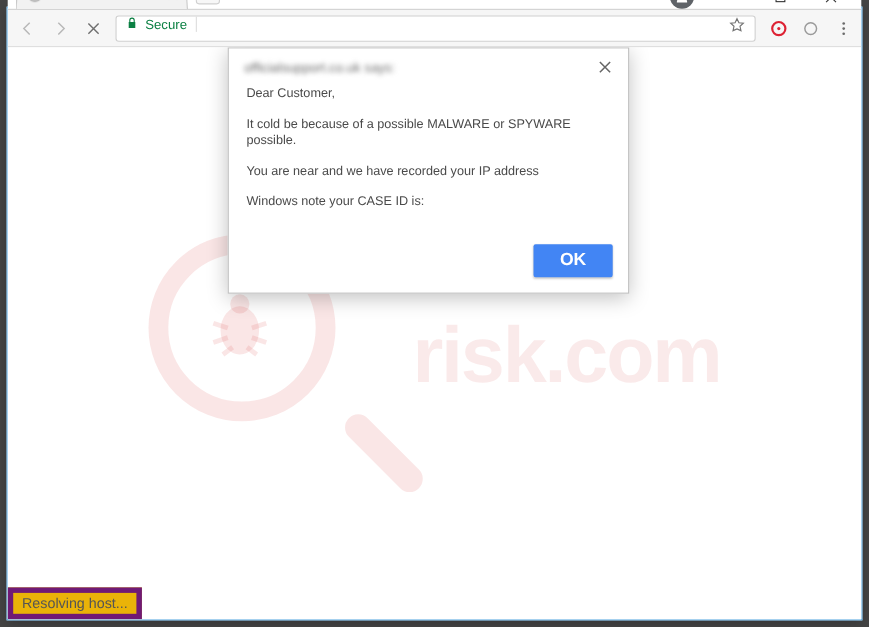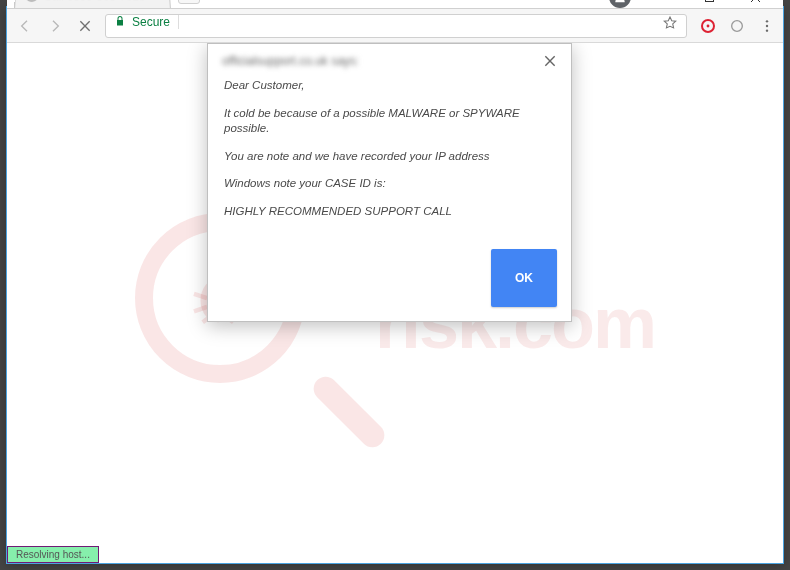--- a/index.html
+++ b/index.html
@@ -120,34 +120,34 @@
     box-shadow: 0 4px 18px rgba(0,0,0,.25);
     font-size: 11.5px;
     color:#555;
   }
   .dialog-header {
     padding: 10px 14px 4px;
     display:flex; align-items:flex-start; justify-content:space-between;
   }
   .dialog-origin { color:#6b6b6b; filter: blur(2.4px); font-size:12px; }
   .dialog-close { width:14px;height:14px; color:#666; }
-  .dialog-body { padding: 6px 16px 10px; font-style: italic; }
+  .dialog-body { padding: 6px 16px 10px; }
   .dialog-body p { margin-bottom: 12px; line-height: 1.35; color:#4a4a4a; }
   .dialog-footer { padding: 8px 14px 14px; display:flex; justify-content:flex-end; }
   .ok-btn {
     background:#4285f4; color:#fff; border:none;
-    font-size:12px; font-weight:600;
-    padding: 22px 24px; border-radius:2px;
+    font-size:16px; font-weight:600;
+    padding: 6px 24px; border-radius:2px;
     box-shadow: 0 1px 2px rgba(0,0,0,.2);
   }
   
   .statusbar {
     position:absolute; left:0; bottom:0;
-    background:#86efac; border:1px solid #701a75;
-    font-size:10px; color:#555; padding:2px 8px;
+    background:#eab308; border:5px solid #701a75;
+    font-size:13px; color:#555; padding:2px 8px;
   }
 </style>
 </head>
 <body>
 
 <div class="frame">
 
   <div class="tabstrip">
     <div class="tab">
       <div class="spinner"></div>
@@ -258,23 +258,22 @@
         <span class="dialog-close">
           <svg viewBox="0 0 12 12">
               <path d="M2 2 L10 10 M10 2 L2 10" stroke="currentColor" stroke-width="1.2" fill="none"></path>
             </svg>
         </span>
       </div>
       <div class="dialog-body">
         <p><span>Dear  Customer,</span><br>
            </p>
         <p>It cold be because of a possible MALWARE or SPYWARE possible.</p>
-        <p>You are note  and we have recorded your IP address</p>
+        <p>You are near  and we have recorded your IP address</p>
         <p>Windows note your CASE ID is:</p>
-        <p>HIGHLY RECOMMENDED SUPPORT CALL</p>
       </div>
       <div class="dialog-footer">
         <button class="ok-btn">OK</button>
       </div>
     </div>
 
     <div class="statusbar">Resolving host...</div>
   </div>
 
 </div>

